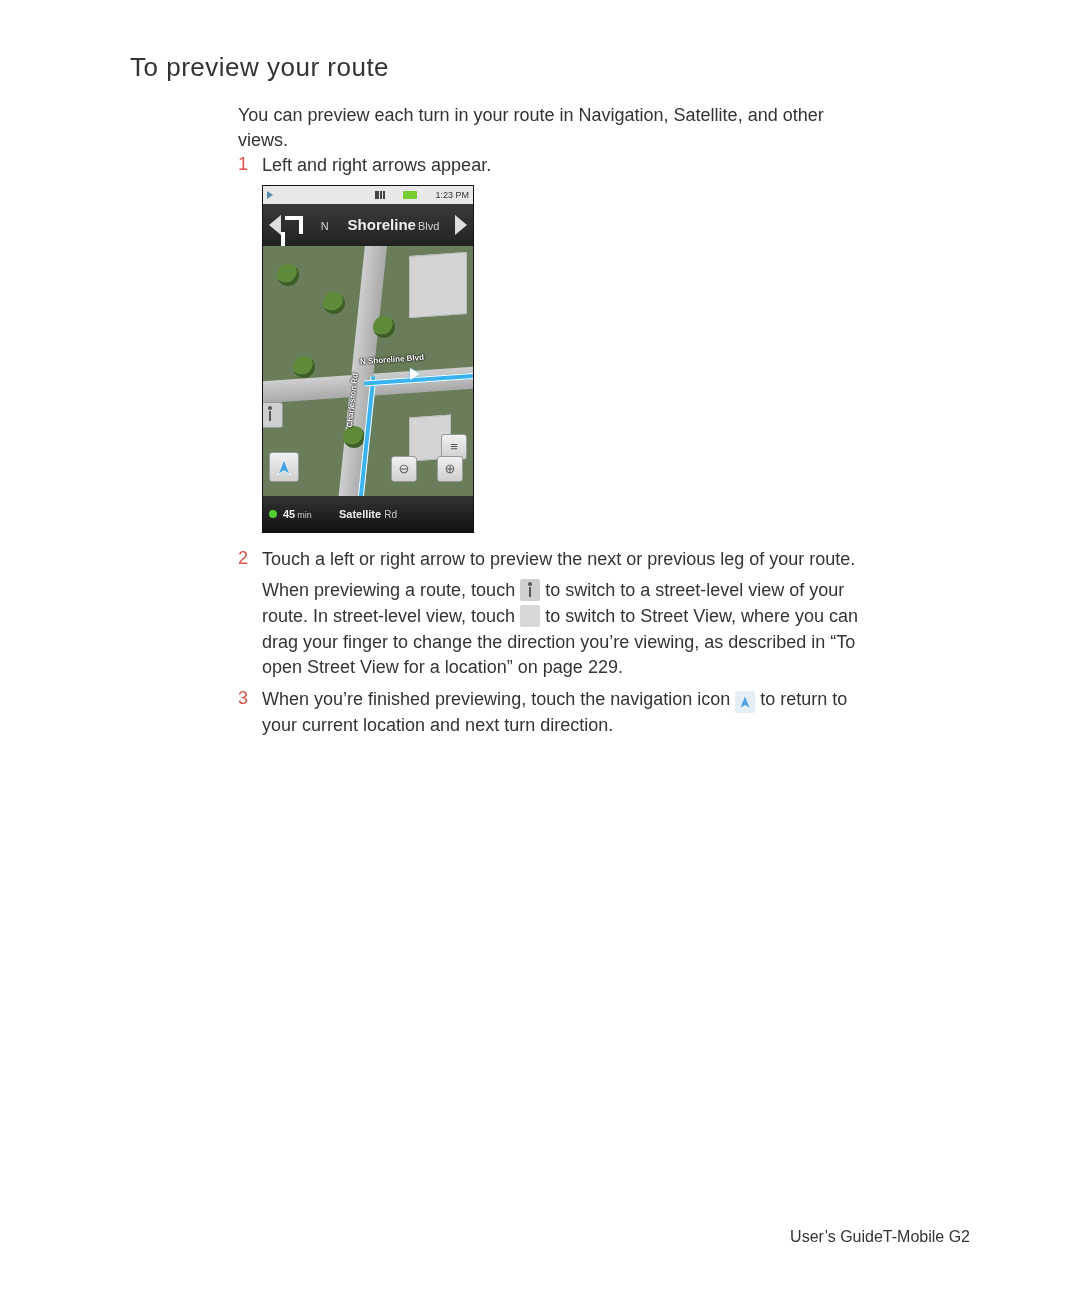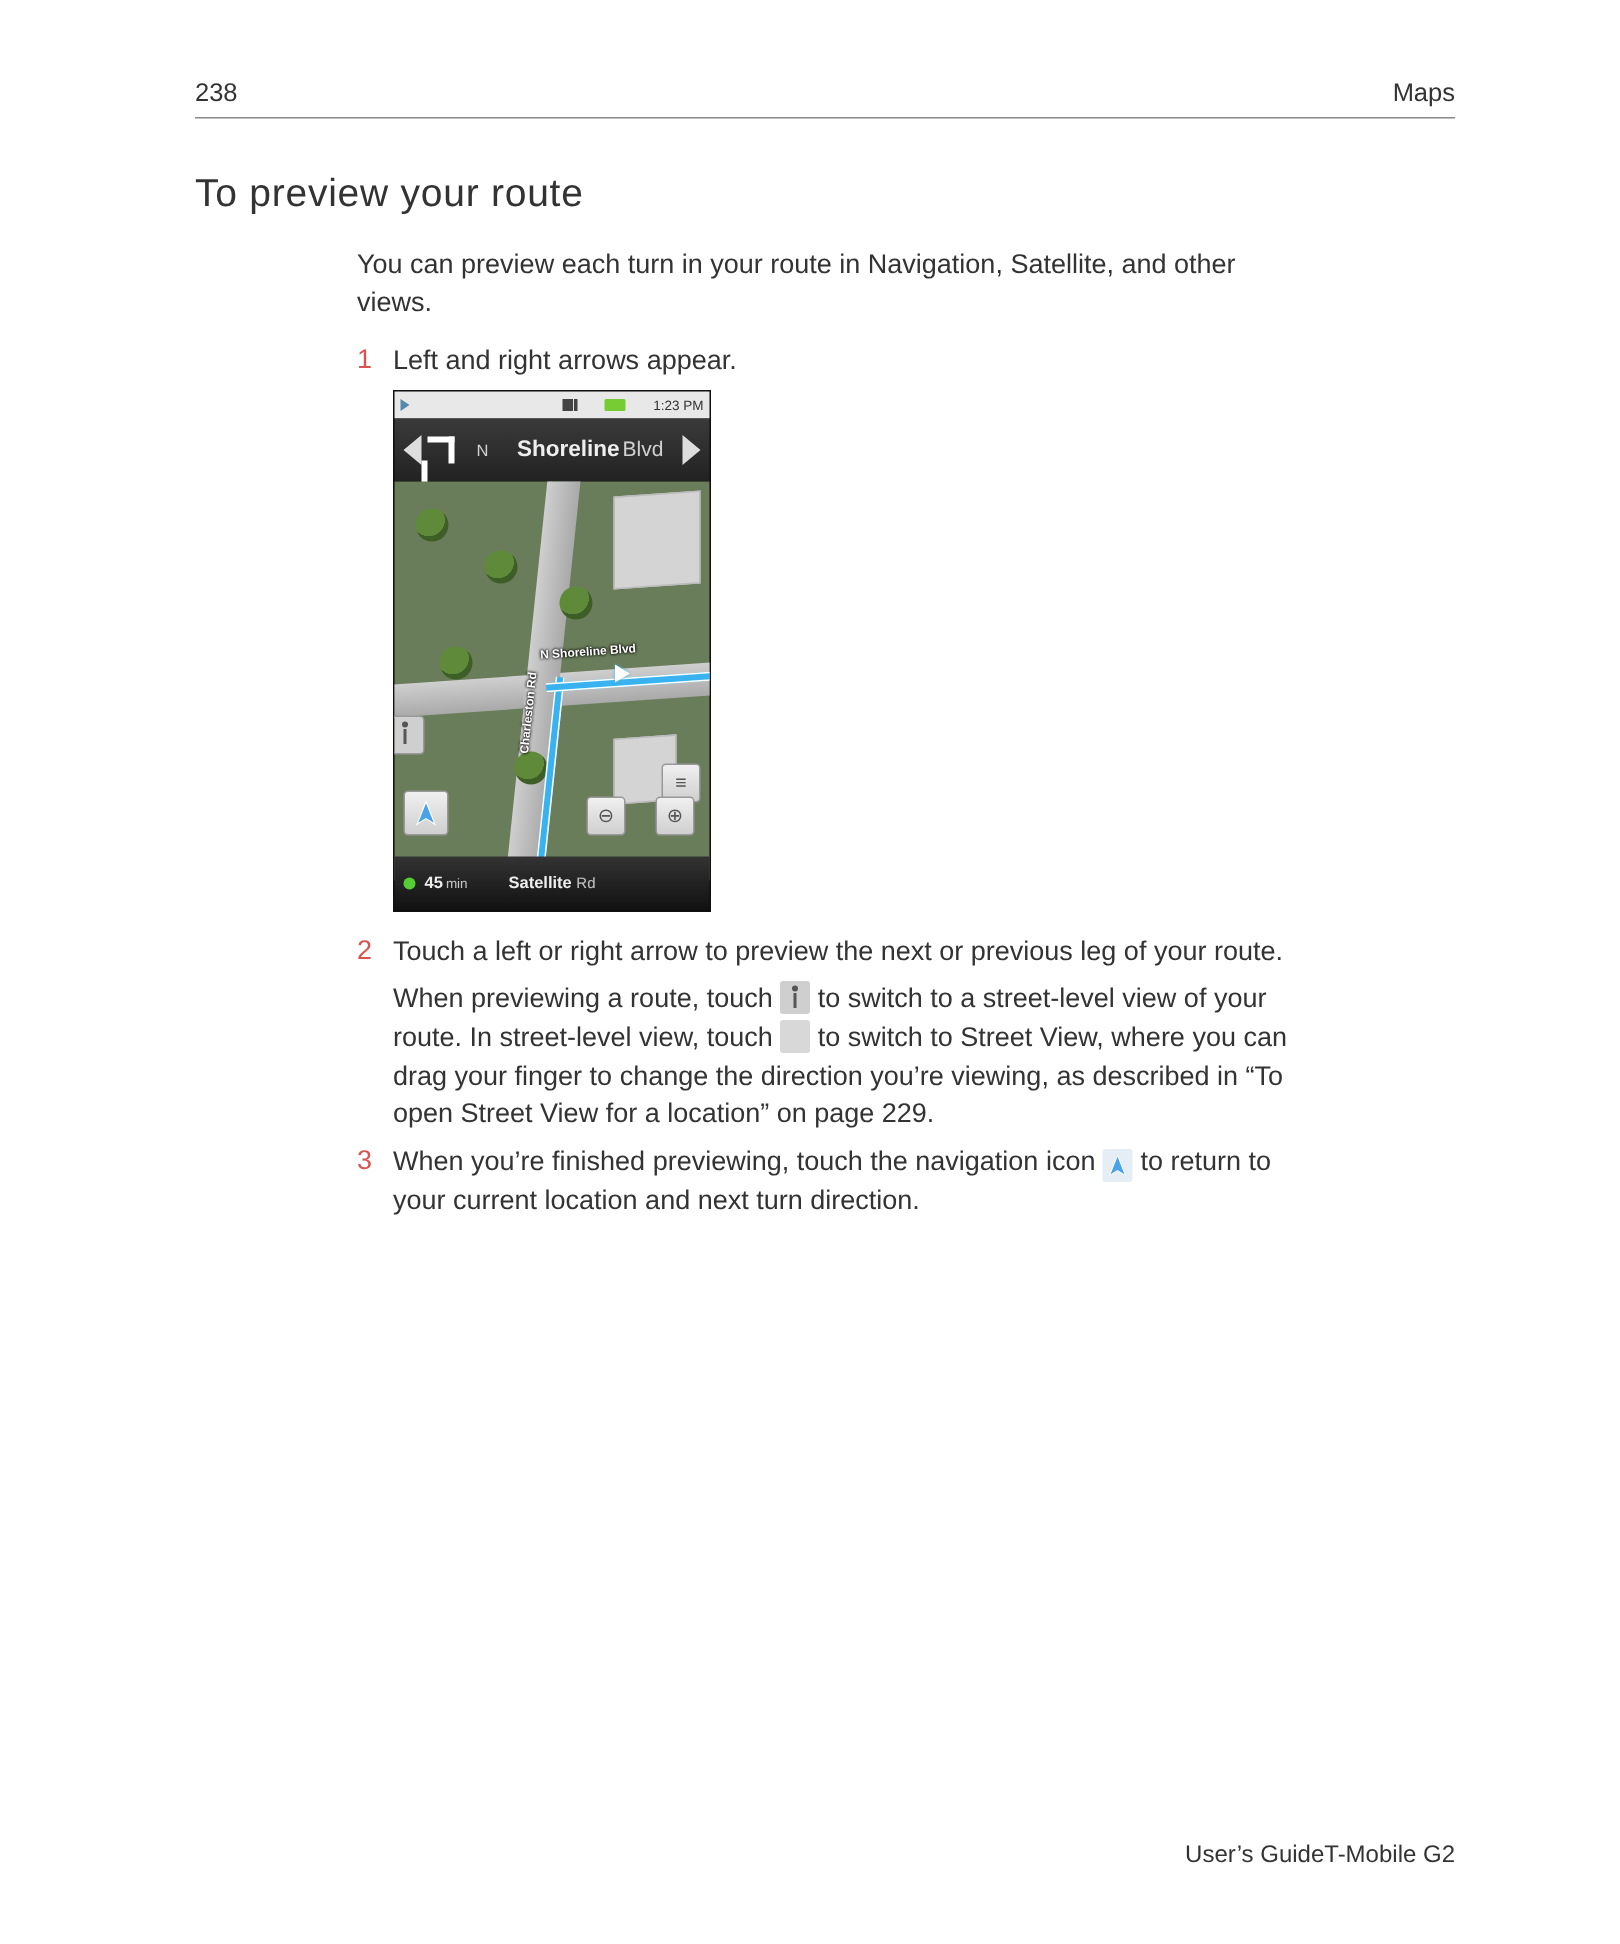--- a/index.html
+++ b/index.html
@@ -1,21 +1,21 @@
 <!DOCTYPE html>
 <html><head>
 <meta charset="utf-8">
 <style>
   * { box-sizing: border-box; margin: 0; padding: 0; }
   html, body { width: 1080px; height: 1296px; background: #fff; font-family: "Helvetica Neue", Arial, sans-serif; color: #3a3a3a; }
   .page { position: relative; width: 1080px; height: 1296px; padding: 52px 110px 50px 130px; }
   .header-row { display: flex; justify-content: space-between; align-items: baseline; font-size: 17px; color: #333; padding-bottom: 6px; border-bottom: 1px solid #888; margin-bottom: 34px; }
   .section-title { font-size: 26px; font-weight: 300; color: #333; margin-bottom: 20px; letter-spacing: .5px; }
   .content { margin-left: 108px; max-width: 640px; }
-  .intro { font-size: 18px; line-height: 1.4; color: #333; margin-bottom: 14px; }
+  .intro { font-size: 18px; line-height: 1.4; color: #333; }
   .step-row { display: flex; align-items: flex-start; margin-bottom: 6px; }
   .step-num { flex: 0 0 24px; font-size: 18px; color: #d9534f; font-weight: 400; text-align: left; padding-top: 1px; }
   .step-body { flex: 1; font-size: 18px; line-height: 1.42; color: #333; }
   .step-body p { margin-bottom: 6px; }
   .step-body p:last-child { margin-bottom: 0; }
   .inline-icon { display: inline-block; width: 20px; height: 22px; vertical-align: -5px; border-radius: 2px; }
   .figure { margin: 6px 0 14px 24px; }
   .phone { width: 212px; height: 348px; background:#000; border:1px solid #111; position:relative; font-family: Arial, sans-serif; }
   .statusbar { position:absolute; top:0; left:0; right:0; height:18px; background:#e8e8e8; display:flex; align-items:center; justify-content:space-between; padding:0 4px; font-size:9px; color:#333; }
   .sb-left { width:0;height:0;border-left:6px solid #58a; border-top:4px solid transparent; border-bottom:4px solid transparent; }
@@ -23,21 +23,21 @@
   .sb-bat { width:14px; height:8px; background:#7c3; border-radius:1px; }
   .sb-bars { width:10px; height:8px; background:linear-gradient(90deg,#444 0 40%, transparent 40% 45%, #444 45% 70%, transparent 70% 75%, #444 75% 100%); }
   .dirbar { position:absolute; top:18px; left:0; right:0; height:42px; background:linear-gradient(#3a3a3a,#222); display:flex; align-items:center; color:#eee; }
   .dirbar .arrow-left, .dirbar .arrow-right { width:0;height:0; }
   .dirbar .arrow-left { border-right:12px solid #ddd; border-top:10px solid transparent; border-bottom:10px solid transparent; margin:0 4px 0 6px; }
   .dirbar .turn { width:18px; height:18px; border-top:4px solid #fff; border-right:4px solid #fff; border-radius:0 0 0 0; transform:rotate(0deg); margin-right:6px; position:relative; }
   .dirbar .turn::after{content:"";position:absolute;left:-4px;bottom:-14px;width:4px;height:16px;background:#fff;}
   .dirbar .label { flex:1; text-align:center; font-size:15px; white-space:nowrap; overflow:hidden; }
   .dirbar .label .pre { font-size:11px; opacity:.85; margin-right:3px;}
   .dirbar .label b { font-weight:bold;margin-left:16px; }
-  .dirbar .label .suf { font-size:14px; opacity:.85; margin-left:2px;}
+  .dirbar .label .suf { font-size:11px; opacity:.85; margin-left:2px;}
   .dirbar .arrow-right { border-left:12px solid #ddd; border-top:10px solid transparent; border-bottom:10px solid transparent; margin:0 6px 0 4px; }
   .mapview { position:absolute; top:60px; left:0; right:0; bottom:20px; overflow:hidden; background:#6a7d5a; }
   .mapview .road-h { position:absolute; left:-10%; right:-10%; top:48%; height:22px; background:linear-gradient(#cfcfcf,#a9a9a9); transform:rotate(-4deg);}
   .mapview .road-v { position:absolute; top:-10%; bottom:-10%; left:42%; width:22px; background:linear-gradient(90deg,#cfcfcf,#a9a9a9); transform:rotate(6deg);}
   .mapview .tree { position:absolute; width:22px; height:22px; background: radial-gradient(circle at 40% 35%, #5e8a3a 0 55%, #3d5e26 56% 100%); border-radius:50%; }
   .t1{top:18px;left:14px;} .t2{top:46px;left:60px;} .t3{top:110px;left:30px;} .t4{top:180px;left:80px;} .t5{top:70px;left:110px;}
   .mapview .bldg { position:absolute; background:#d4d4d4; border:1px solid #bbb; transform:skewY(-4deg); }
   .b1{top:8px; right:6px; width:58px; height:62px;}
   .b2{top:170px; right:22px; width:42px; height:44px; background:#bfbfbf;}
   .route-h { position:absolute; top:49%; left:48%; right:-10%; height:6px; background:#39b3ef; border-top:1px solid #fff; border-bottom:1px solid #fff; transform:rotate(-4deg);}
@@ -64,24 +64,20 @@
   .ped-icon::after { content:""; position:absolute; left:50%; top:8px; width:2px; height:10px; background:#555; transform:translateX(-50%);}
   .pegman-icon { background:#d8d8d8; }
   .nav-svg path { fill:#4aa3e6; stroke:#fff; stroke-width:1; }
   .footer-row { position:absolute; left:130px; right:110px; bottom:50px; display:flex; justify-content:flex-end; font-size:16px; color:#333; }
 </style>
 </head>
 <body>
 
 <div class="page">
 
-  <div class="header-row">
-    <span>238</span>
-    <span>Maps</span>
-  </div>
 
   <h2 class="section-title">To preview your route</h2>
 
   <div class="content">
 
     <p class="intro">You can preview each turn in your route in Navigation, Satellite, and other views.</p>
 
     <div class="step-row">
       <div class="step-num">1</div>
       <div class="step-body">

